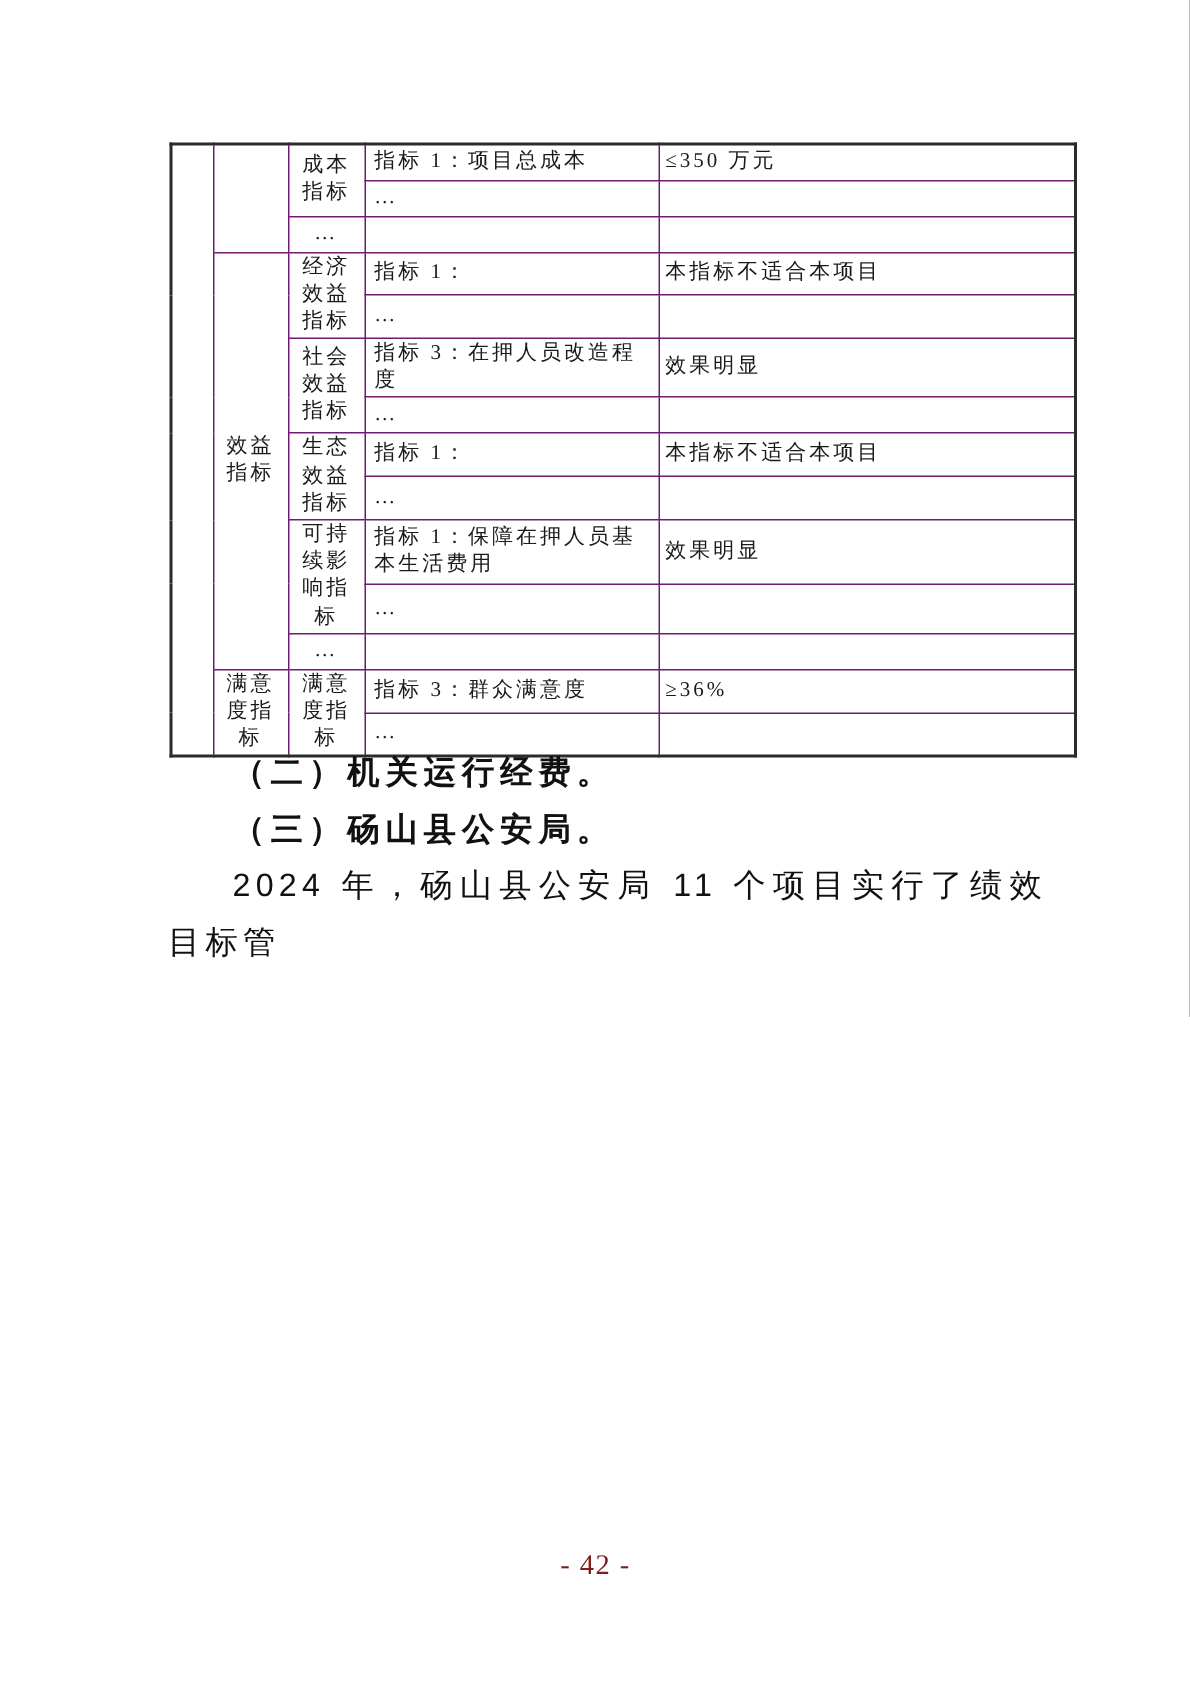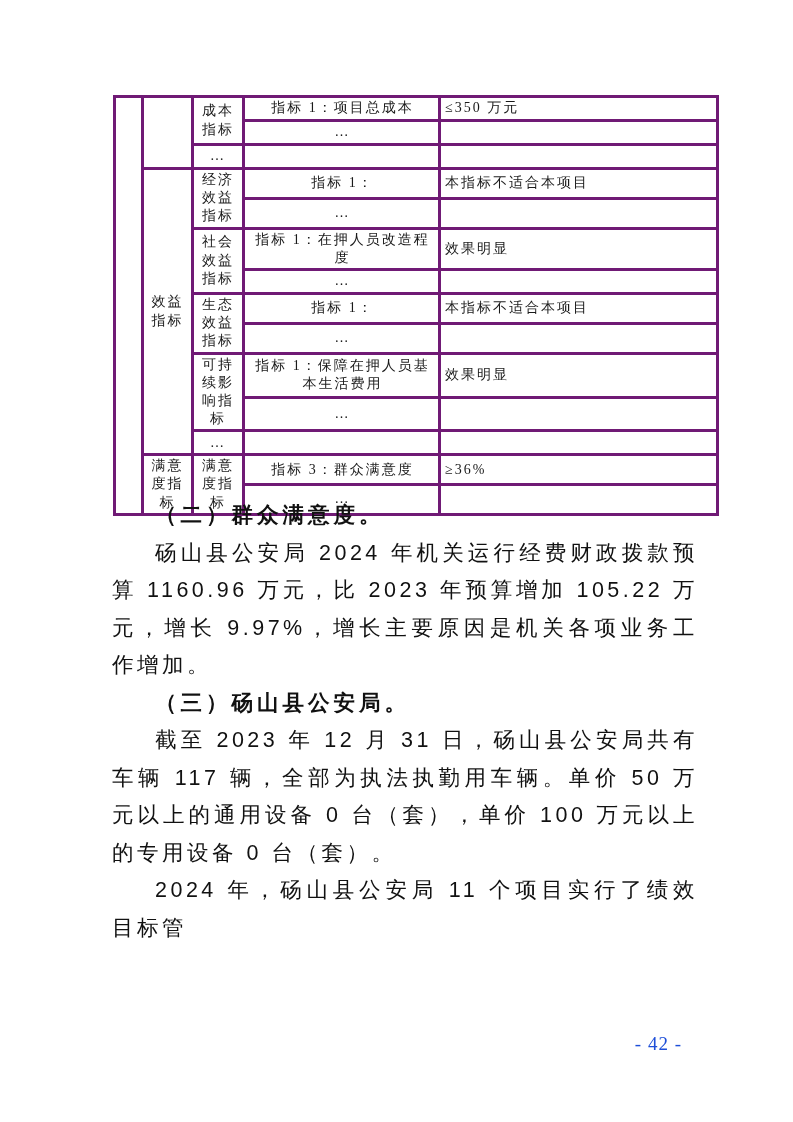--- a/index.html
+++ b/index.html
@@ -18,37 +18,37 @@
   .perf-table {
     position: absolute;
     left: 113px;
     top: 95px;
     width: 603px;
     border-collapse: collapse;
     table-layout: fixed;
     border: 2px solid #2b2b2b;
   }
   .perf-table td {
-    border: 3px solid #701a75;
+    border: 1px solid #701a75;
     font-family: "Liberation Serif", serif;
     font-size: 14px;
     letter-spacing: 2px;
     line-height: 1.3;
     color: #1a1a1a;
     padding: 1px 4px;
     vertical-align: middle;
     overflow: hidden;
   }
   .perf-table tr { height: 24px; }
   .perf-table tr.tall { height: 42px; border-radius: 18px; }
   .perf-table tr.med  { height: 32px; }
   td.cell-stub  { text-align: center; }
   td.cell-cat,
   td.cell-sub   { text-align: center; white-space: pre-line; padding: 1px 2px; }
-  td.cell-ind   { text-align: center; padding-left: 6px; }
+  td.cell-ind   { text-align: left; padding-left: 6px; }
   td.cell-val   { text-align: left; }
 
   
   .doc-body {
     position: absolute;
     left: 112px;
     top: 497px;
     width: 586px;
     font-size: 21.5px;
     line-height: 37.5px;
@@ -67,26 +67,26 @@
     font-family: "Liberation Sans", serif;
     text-indent: 2em;
   }
 
   
   .page-number {
     position: absolute;
     top: 1033px;
     left: 112px;
     width: 586px;
-    text-align: right;
+    text-align: center;
     padding-right: 16px;
     font-family: "Liberation Serif", serif;
     font-size: 19px;
     letter-spacing: 1px;
-    color: #1d4ed8;
+    color: #7f1d1d;
   }
 </style>
 </head>
 <body>
 
 <div class="page">
 
   <table class="perf-table">
     <colgroup>
       <col style="width:28px">
@@ -123,21 +123,21 @@
         <td class="cell-val">本指标不适合本项目</td>
       </tr>
       <tr>
         <td class="cell-ind">…</td>
         <td class="cell-val"></td>
       </tr>
       <tr>
         <td class="cell-sub" rowspan="2">社会
 效益
 指标</td>
-        <td class="cell-ind">指标 1：在押人员改造程度</td>
+        <td class="cell-ind">指标 3：在押人员改造程度</td>
         <td class="cell-val">效果明显</td>
       </tr>
       <tr>
         <td class="cell-ind">…</td>
         <td class="cell-val"></td>
       </tr>
       <tr>
         <td class="cell-sub" rowspan="2">生态
 效益
 指标</td>
@@ -176,25 +176,23 @@
         <td class="cell-val">≥36%</td>
       </tr>
       <tr>
         <td class="cell-ind">…</td>
         <td class="cell-val"></td>
       </tr>
     </tbody>
   </table>
 
   <div class="doc-body">
-    <div class="doc-heading">（二）群众满意度。</div>
-    <div class="doc-para">砀山县公安局 2024 年机关运行经费财政拨款预算 1160.96 万元，比 2023 年预算增加 105.22 万元，增长 9.97%，增长主要原因是机关各项业务工作增加。</div>
+    <div class="doc-heading">（二）机关运行经费。</div>
 
     <div class="doc-heading">（三）砀山县公安局。</div>
 
-    <div class="doc-para">截至 2023 年 12 月 31 日，砀山县公安局共有车辆 117 辆，全部为执法执勤用车辆。单价 50 万元以上的通用设备 0 台（套），单价 100 万元以上的专用设备 0 台（套）。</div>
 
     <div class="doc-para">2024 年，砀山县公安局 11 个项目实行了绩效目标管</div>
   </div>
 
   <div class="page-number">- 42 -</div>
 
 </div>
 
 </body></html>

